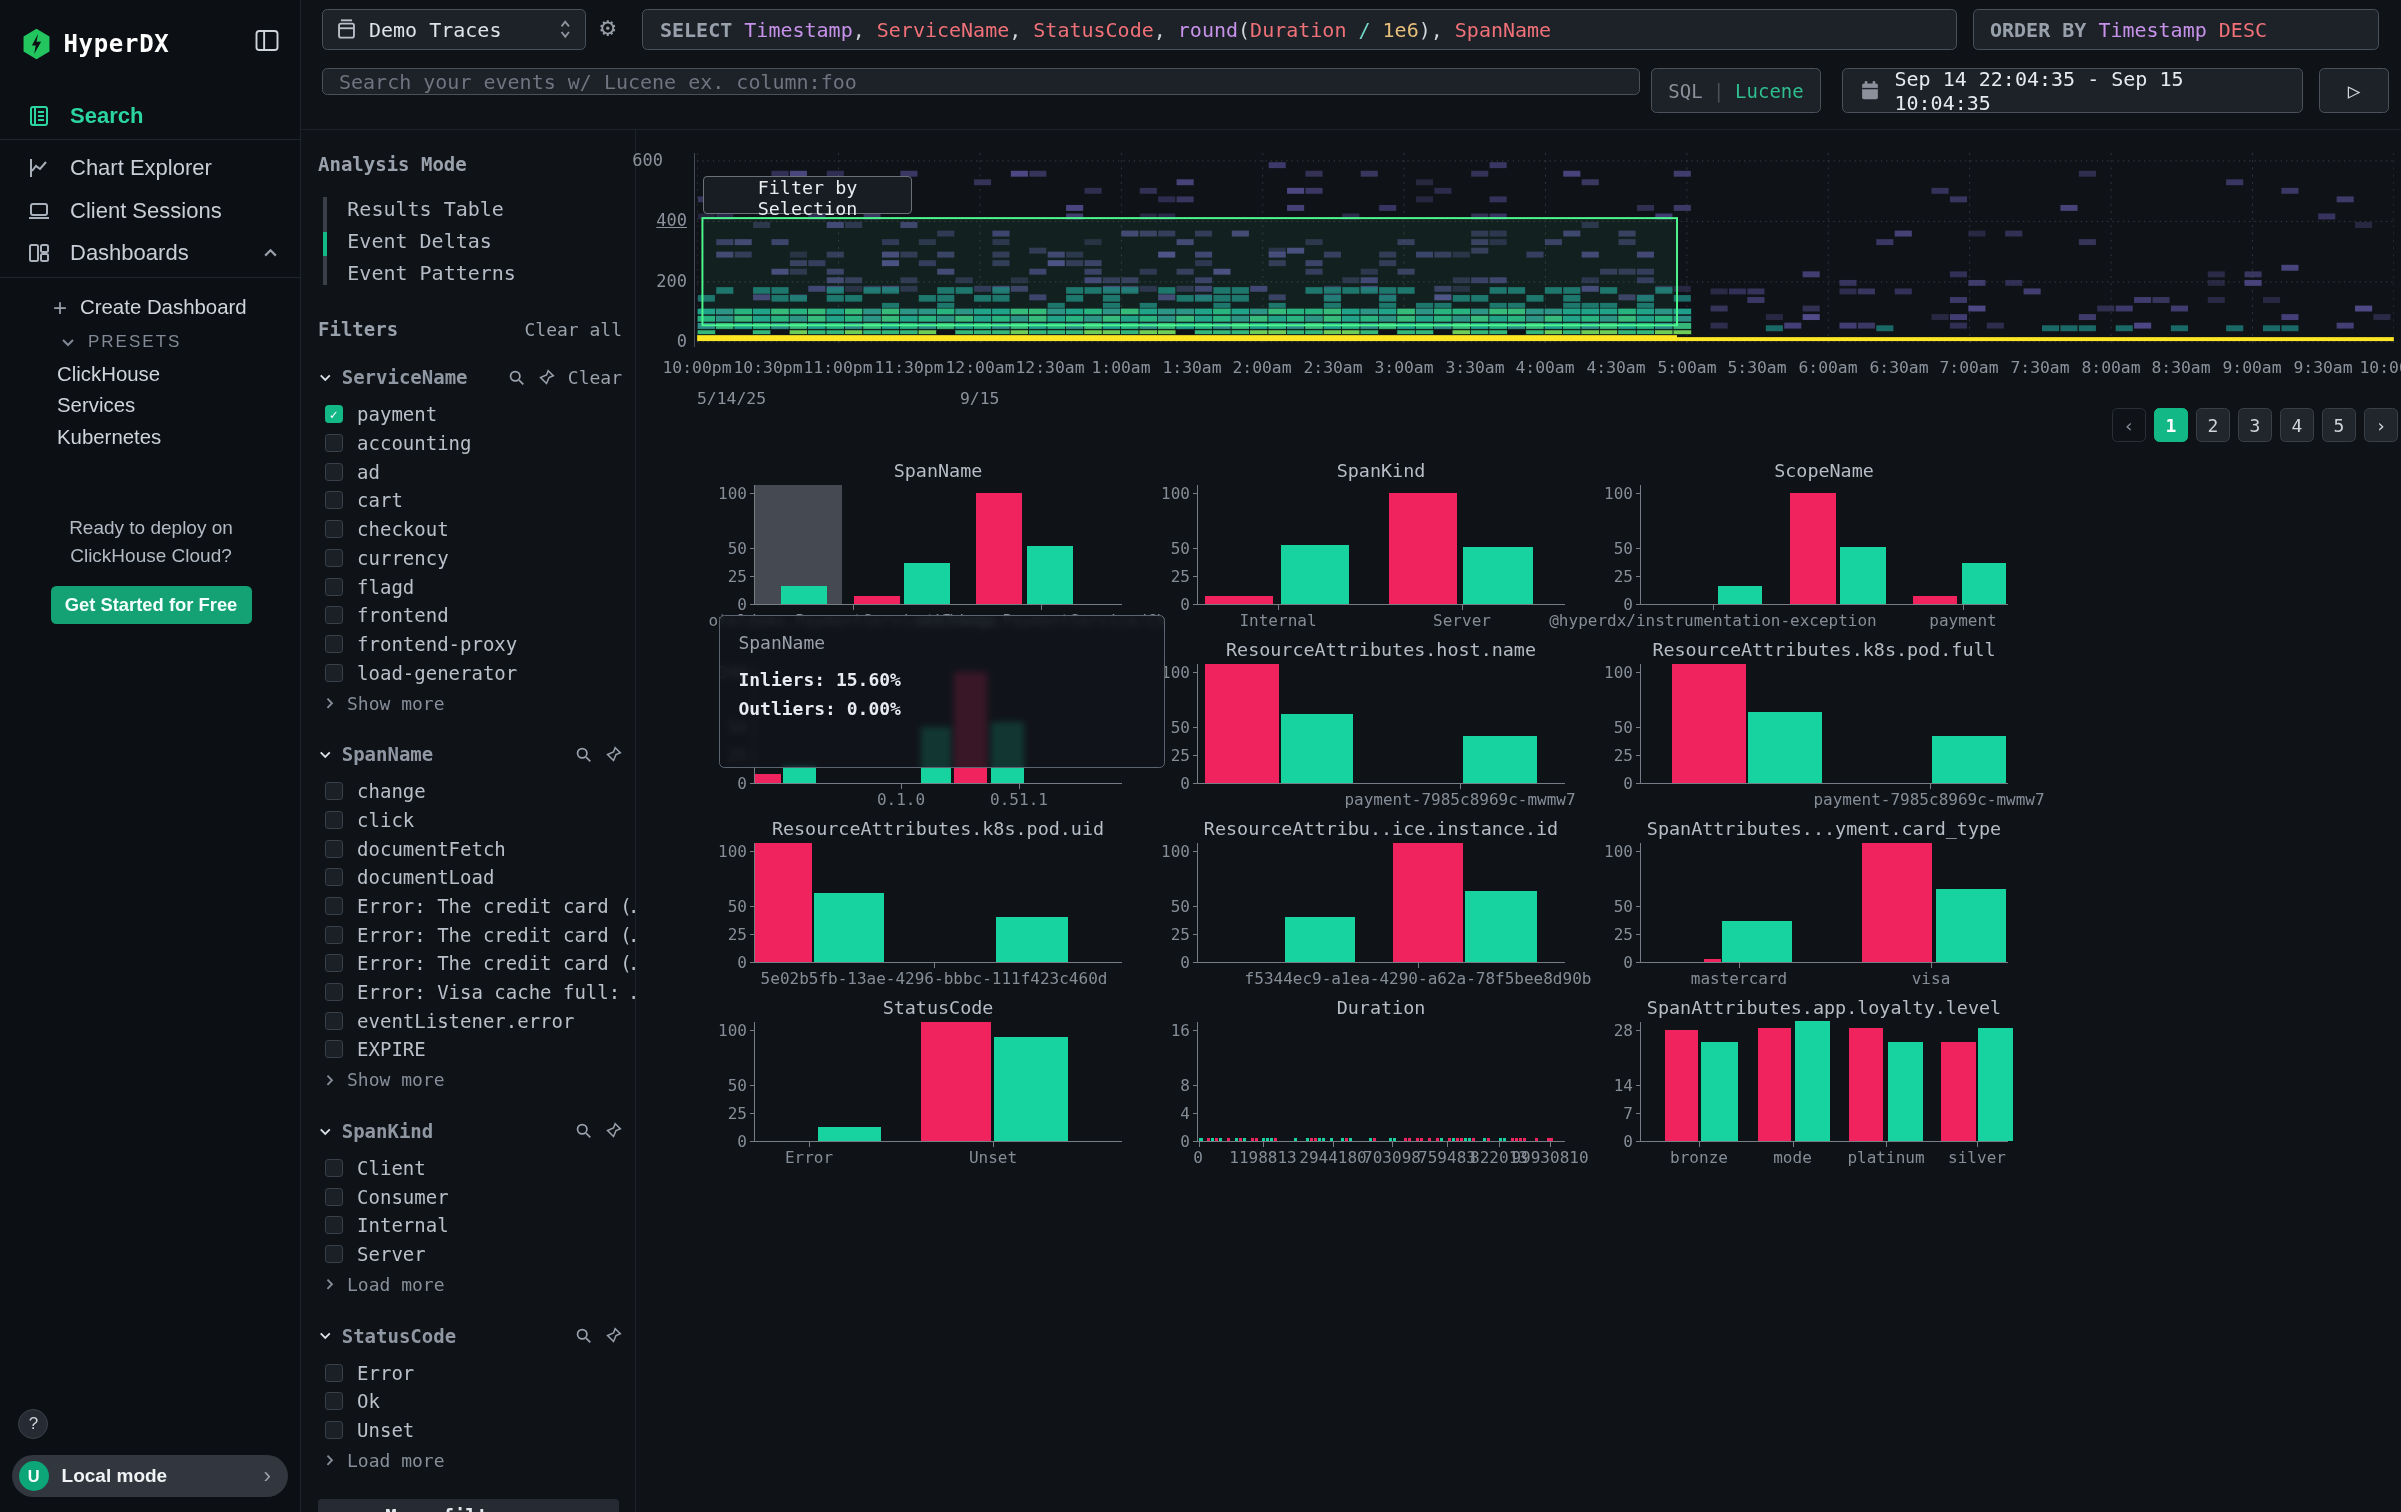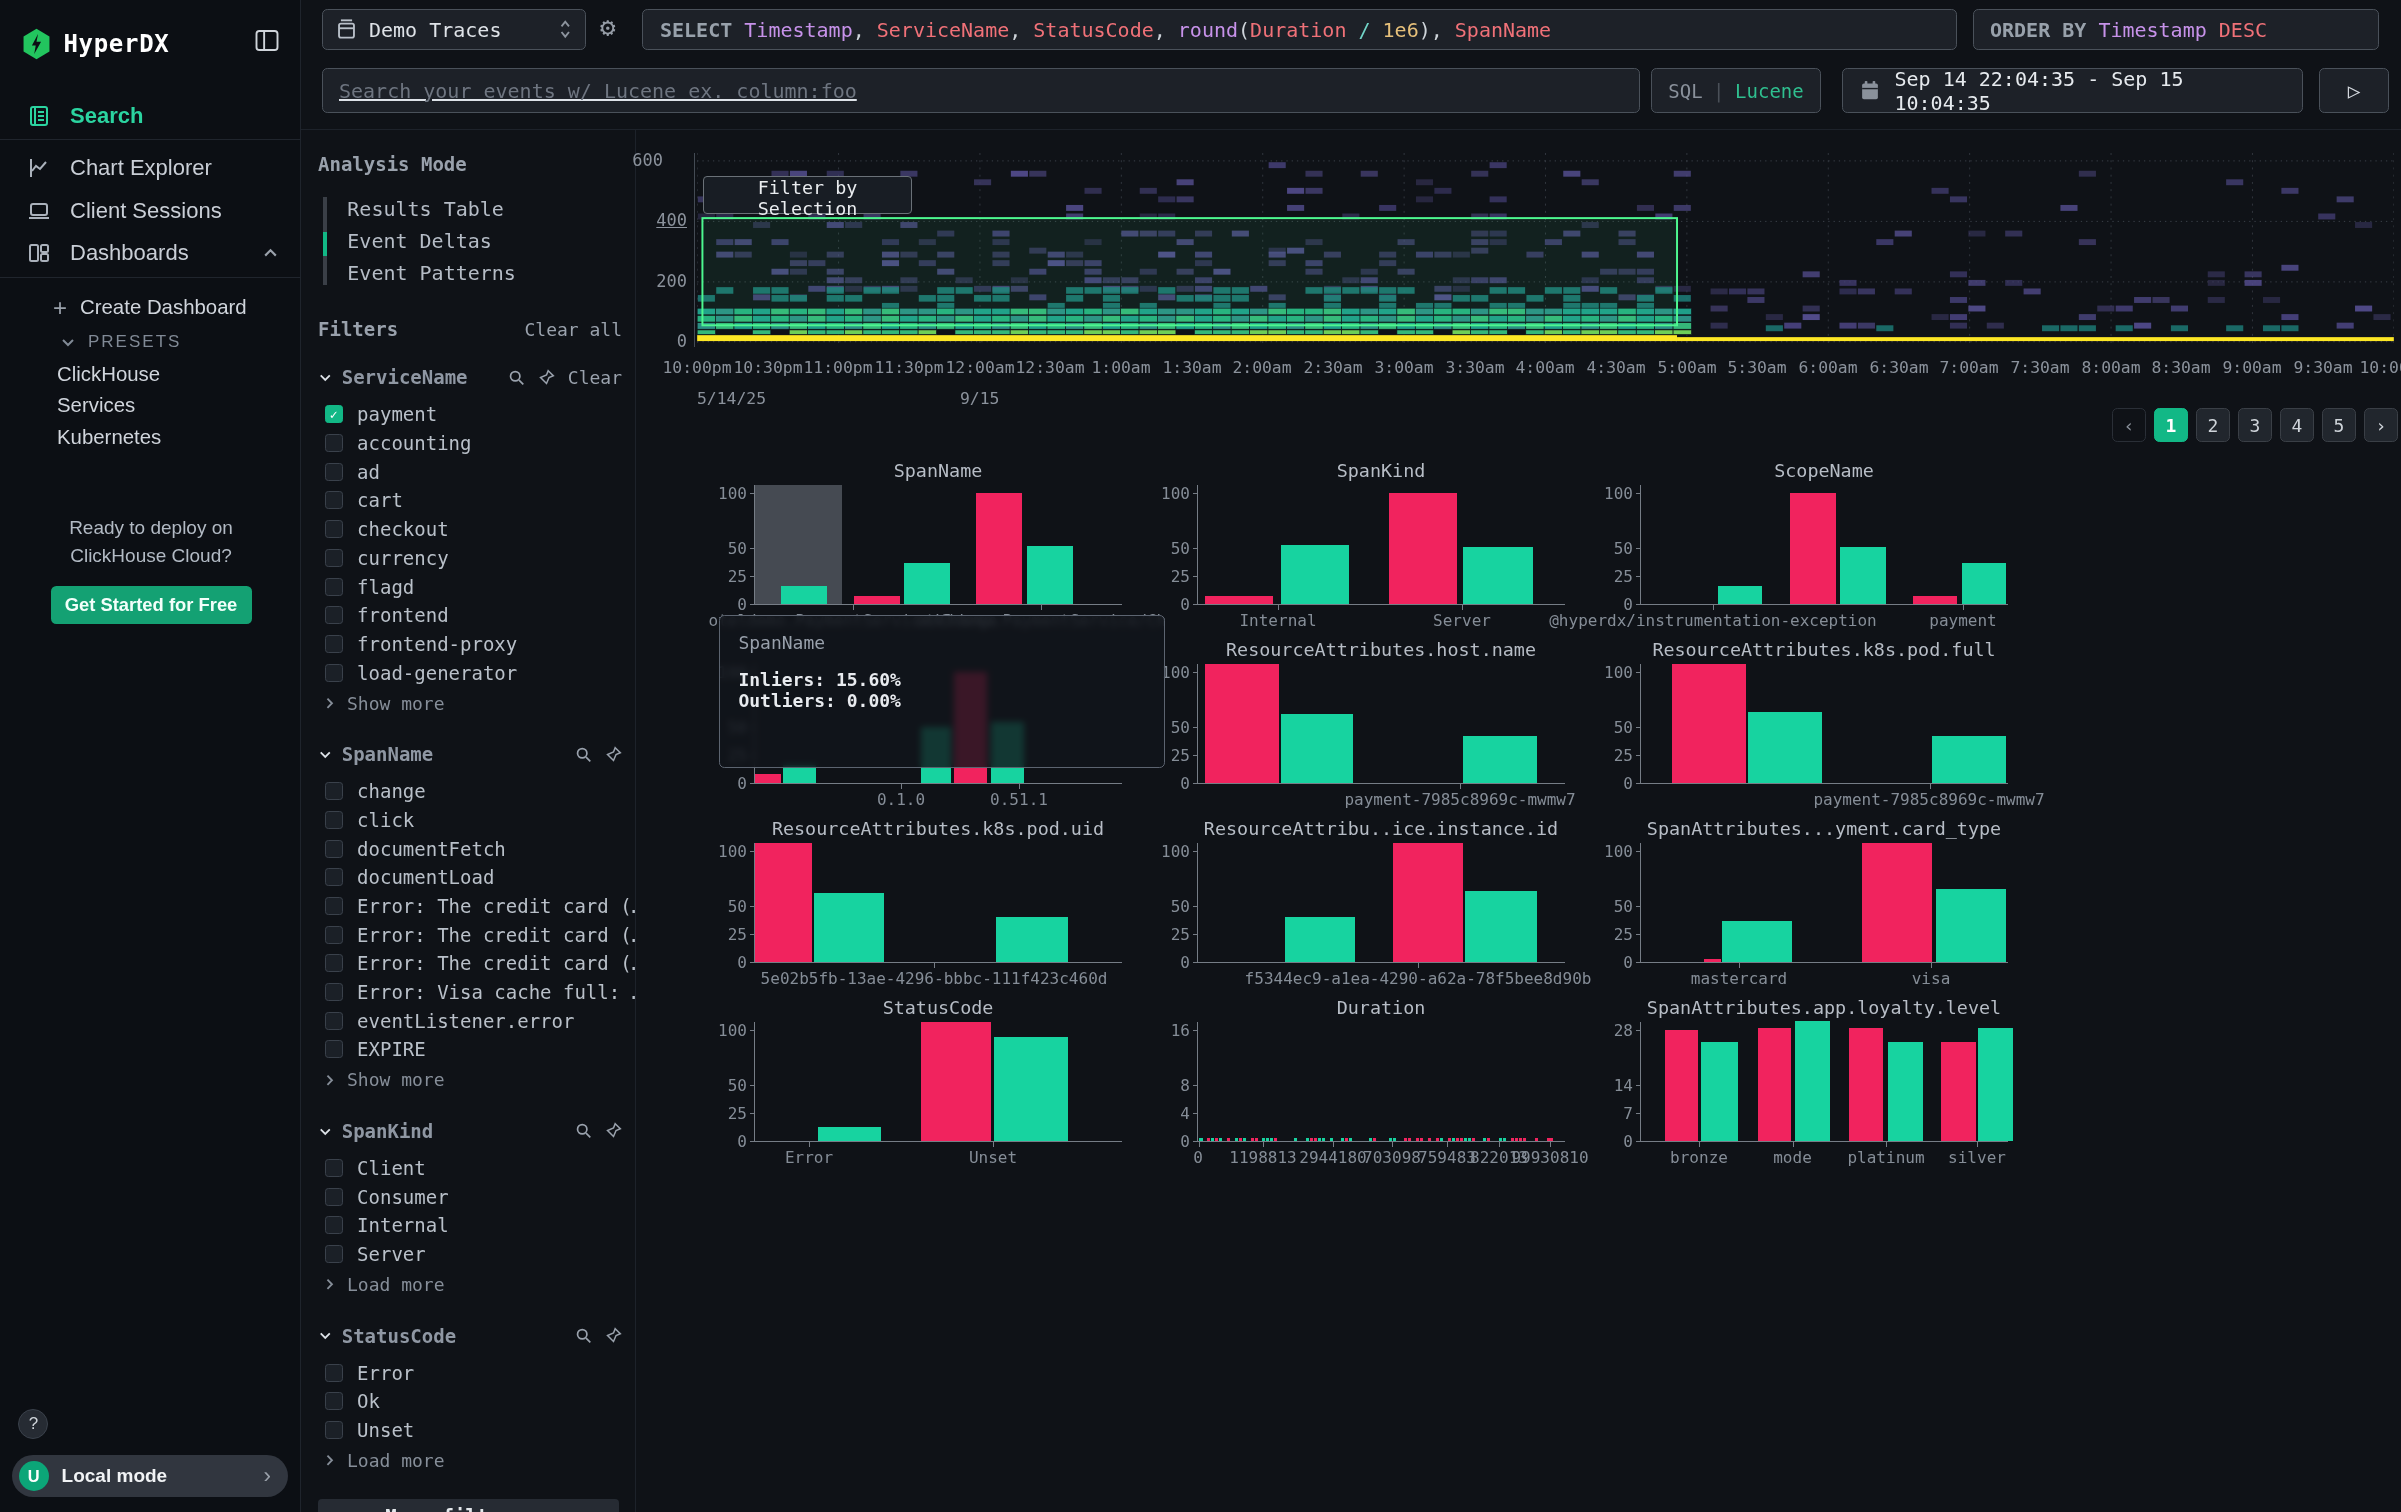--- a/index.html
+++ b/index.html
@@ -40,21 +40,21 @@
   #source-box .src-label{ font-size:20px; color:#dfe3e8;}
   #gear-btn{ position:absolute; left:600px; top:12px; font-size:26px; color:#959ca6; cursor:pointer;}
   #sql-box{ left:642px; top:9.2px; width:1315px; height:41px; padding:0 17px; font-size:20px; cursor:text;}
   #order-box{ left:1973px; top:9.2px; width:406px; height:41px; padding:0 16px; font-size:20px; cursor:text;}
   .tk-kw{ color:#98a1ab; font-weight:bold;}
   .tk-field{ color:#c792ea;}
   .tk-name{ color:#f07178;}
   .tk-plain{ color:#ced4da;}
   .tk-op{ color:#72d6c9;}
   .tk-num{ color:#e6c07a;}
-  #search-box{ left:322px; top:68px; width:1318px; height:45px; padding:0 16px;text-decoration:underline;}
+  #search-box{ left:322px; top:68px; width:1318px; height:27px; padding:0 16px;}
   #search-input{ width:100%; background:transparent; border:none; outline:none; color:#dfe3e8;
     font-family:inherit; font-size:20px;}
   #search-input::placeholder{ color:#6e7580;}
   #mode-box{ left:1651px; top:68px; width:170px; height:45px; justify-content:center; gap:10.5px; font-size:19px; cursor:pointer;}
   #mode-box .sql{ color:#8a919b;}
   #mode-box .sep{ color:#4a5058;}
   #mode-box .lucene{ color:#2fbf8f;}
   #date-box{ left:1842px; top:68px; width:461px; height:45px; padding:0 17px; gap:14.5px; font-size:20px; color:#e6eaee; cursor:pointer;}
   #play-box{ left:2319px; top:68px; width:70px; height:45px; justify-content:center; font-size:21px; color:#d6dae0; cursor:pointer;}
   #topbar-divider{ position:absolute; left:301px; top:129px; width:2100px; border-top:0.7px solid #1d222a;}
@@ -106,21 +106,21 @@
   .ytickmark{ position:absolute; width:5.3px; height:1.3px; background:#767d86;}
   .bar{ position:absolute; bottom:0;}
   .hoverband{ position:absolute; top:0; bottom:0; background:#454a52;}
   .cat{ position:absolute; top:151px; width:368px; text-align:center; font-size:16px; color:#858d97; white-space:nowrap;}
   .cattick{ position:absolute; top:145px; width:1.3px; height:5.3px; background:#767d86;}
   
   #tooltip{ position:absolute; left:719px; top:615px; width:446px; height:153px; background:rgba(17,21,27,0.82);
     border:0.7px solid #5c6470; border-radius:5.3px; padding:16px 18.4px; z-index:50; backdrop-filter:blur(3.3px);}
   #tooltip .tt-head{ font-size:18px; color:#98a0ab;}
   #tooltip .tt-msg{ margin-top:17px; font-size:18.4px; color:#e8ebef; line-height:1.35; font-weight:bold;}
-  #tooltip .tt-line{ margin-top:0; font-size:18px; color:#e8ebef; font-weight:bold;}
+  #tooltip .tt-line{ margin-top:8px; font-size:18px; color:#e8ebef; font-weight:bold;}
   #tooltip .tt-line.first{ margin-top:16px;}
   svg.icon{ display:block;}
 </style>
 </head>
 <body>
 
 <div id="app">
 
   <aside id="sidebar">
     <div class="logo-row">

